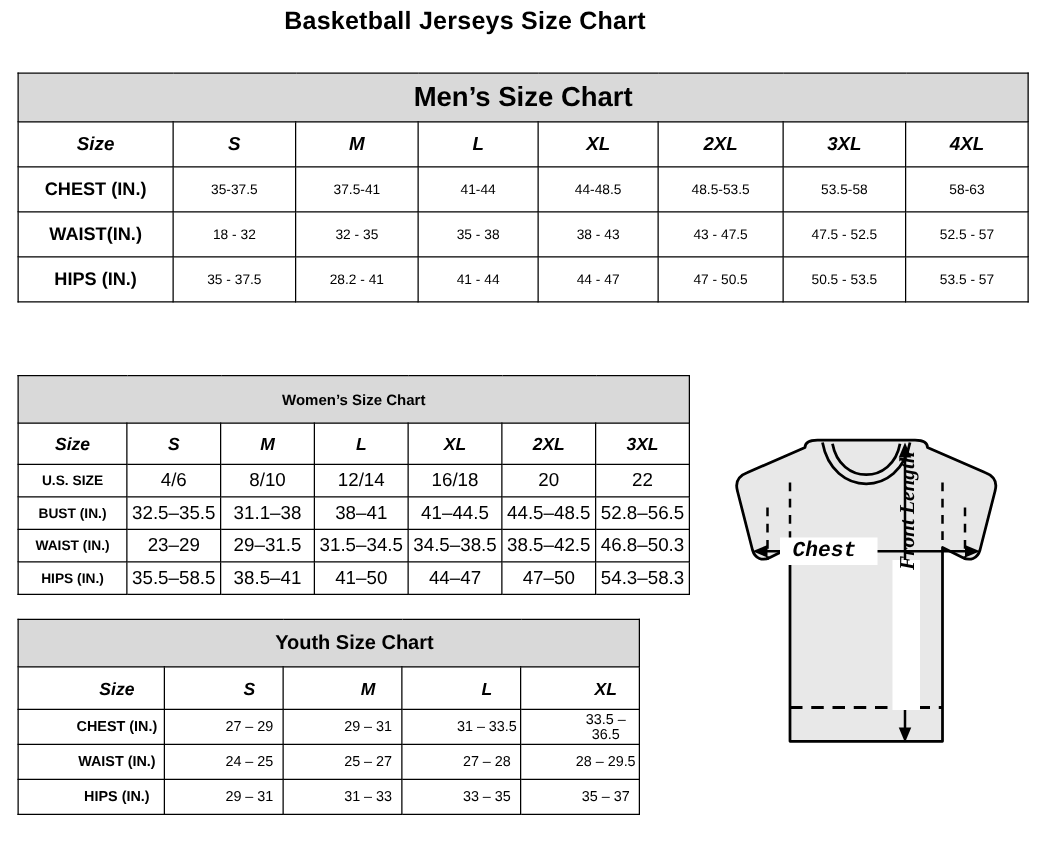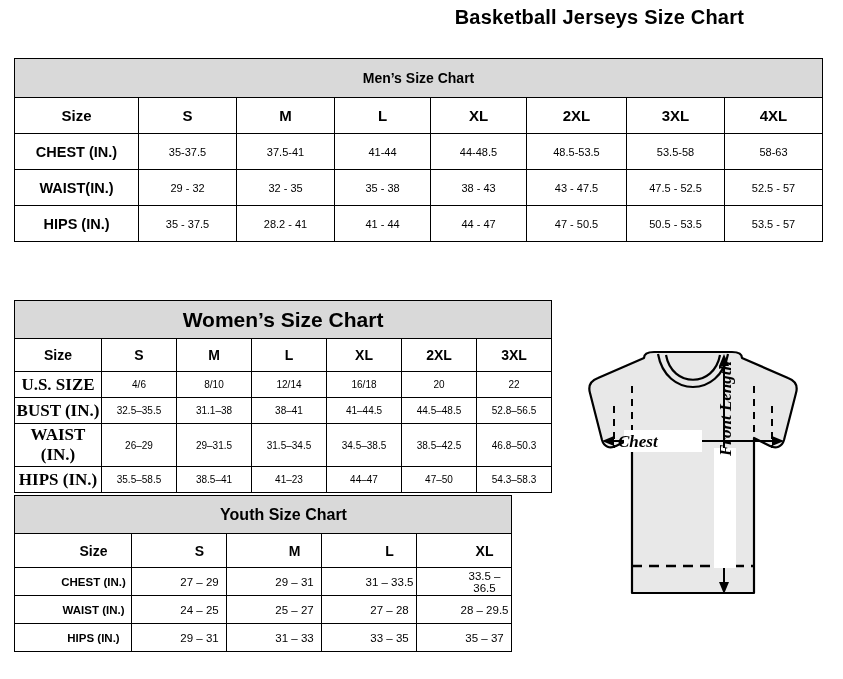--- a/index.html
+++ b/index.html
@@ -13,21 +13,21 @@
     position: relative;
     font-family: "Liberation Sans", sans-serif;
     color: #000000;
     overflow: hidden;
   }
   #page-title {
     position: absolute;
     top: 6px;
     left: 0;
     width: 744px;
-    text-align: right;
+    text-align: center;
     font-size: 20px;
     font-weight: bold;
     letter-spacing: 0.2px;
   }
 
   table {
     border-collapse: collapse;
     table-layout: fixed;
   }
   table td, table th {
@@ -35,48 +35,49 @@
     text-align: center;
     vertical-align: middle;
     background: #ffffff;
   }
   .caption-cell {
     background: #d9d9d9 !important;
     font-weight: bold;
   }
   .hdr-cell {
     font-weight: bold;
+    font-style: italic;
   }
   .rowlabel {
     font-weight: bold;
   }
 
   
   #mens-table {
     position: absolute;
     left: 14px;
     top: 58px;
     width: 808px;
   }
-  #mens-table .caption-cell { font-size: 14px; height: 36px; }
+  #mens-table .caption-cell { font-size: 22px; height: 36px; }
   #mens-table td { font-size: 11px; height: 33px; }
   #mens-table .hdr-cell { font-size: 15px; }
   #mens-table .rowlabel { font-size: 14.5px; }
 
   
   #womens-table {
     position: absolute;
     left: 14px;
     top: 300px;
     width: 537px;
   }
-  #womens-table .caption-cell { font-size: 21px; height: 35px; }
+  #womens-table .caption-cell { font-size: 12px; height: 35px; }
   #womens-table .hdr-cell { font-size: 14px; height: 30px; }
-  #womens-table td { font-size: 10px; height: 23px; }
-  #womens-table .rowlabel { font-size: 17px; font-family: Liberation Serif, serif; }
+  #womens-table td { font-size: 15px; height: 23px; }
+  #womens-table .rowlabel { font-size: 11px; }
 
   
   #youth-table {
     position: absolute;
     left: 14px;
     top: 495px;
     width: 497px;
   }
   #youth-table .caption-cell { font-size: 16px; height: 35px; }
   #youth-table .hdr-cell { font-size: 14px; height: 31px; }
@@ -95,22 +96,23 @@
   .diag-label {
     position: absolute;
     font-family: "Liberation Serif", serif;
     font-style: italic;
     font-weight: bold;
     font-size: 17px;
     color: #000;
     white-space: nowrap;
   }
   #chest-label {
-    left: 70px;
+    left: 86px;
     top: 84px;
+    font-family: Liberation Mono, monospace;
   }
   #front-length-label {
     left: 168px;
     top: 108px;
     transform: rotate(-90deg);
     transform-origin: left top;
   }
 </style>
 </head>
 <body>
@@ -147,21 +149,21 @@
     <td>35-37.5</td>
     <td>37.5-41</td>
     <td>41-44</td>
     <td>44-48.5</td>
     <td>48.5-53.5</td>
     <td>53.5-58</td>
     <td>58-63</td>
   </tr>
   <tr>
     <td class="rowlabel">WAIST(IN.)</td>
-    <td>29 - 32</td>
+    <td>18 - 32</td>
     <td>32 - 35</td>
     <td>35 - 38</td>
     <td>38 - 43</td>
     <td>43 - 47.5</td>
     <td>47.5 - 52.5</td>
     <td>52.5 - 57</td>
   </tr>
   <tr>
     <td class="rowlabel">HIPS (IN.)</td>
     <td>35 - 37.5</td>
@@ -211,32 +213,32 @@
     <td class="rowlabel">BUST  (IN.)</td>
     <td>32.5–35.5</td>
     <td>31.1–38</td>
     <td>38–41</td>
     <td>41–44.5</td>
     <td>44.5–48.5</td>
     <td>52.8–56.5</td>
   </tr>
   <tr>
     <td class="rowlabel">WAIST  (IN.)</td>
-    <td>26–29</td>
+    <td>23–29</td>
     <td>29–31.5</td>
     <td>31.5–34.5</td>
     <td>34.5–38.5</td>
     <td>38.5–42.5</td>
     <td>46.8–50.3</td>
   </tr>
   <tr>
     <td class="rowlabel">HIPS  (IN.)</td>
     <td>35.5–58.5</td>
     <td>38.5–41</td>
-    <td>41–23</td>
+    <td>41–50</td>
     <td>44–47</td>
     <td>47–50</td>
     <td>54.3–58.3</td>
   </tr>
 </tbody>
   </table>
 
 <table id="youth-table">
   <colgroup>
     <col style="width:117px">

